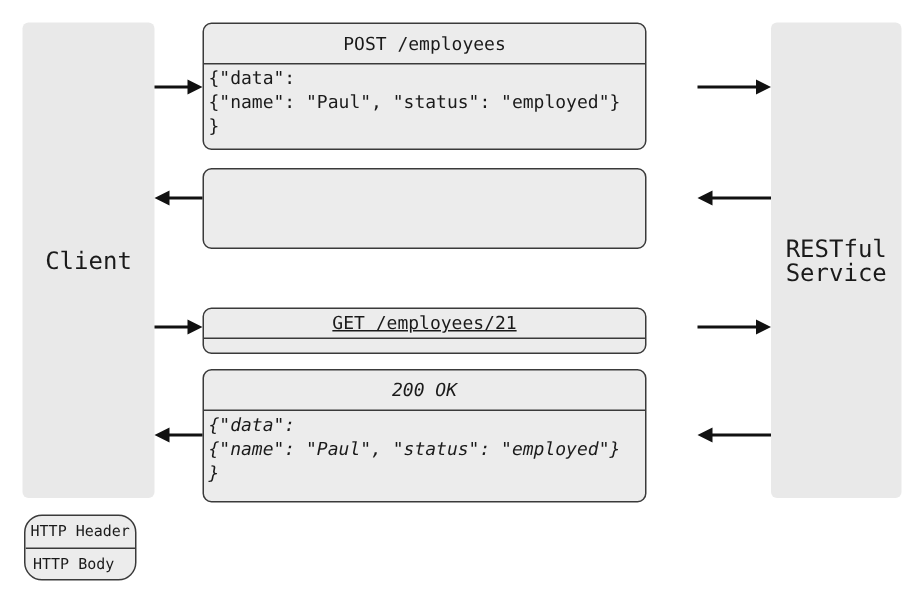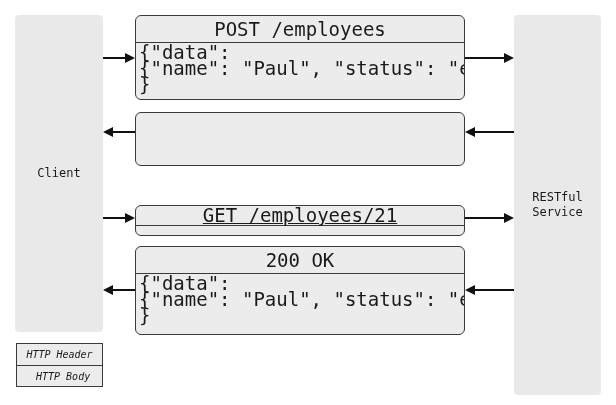--- a/index.html
+++ b/index.html
@@ -20,39 +20,39 @@
   
   .panel {
     position: absolute;
     background: var(--panel-fill, #e9e9e9);
     border-radius: 4px;
     display: flex;
     align-items: center;
     justify-content: center;
   }
   .panel-client  { left: 15px;  top: 15px; width: 88px; height: 317px; }
-  .panel-service { left: 514px; top: 15px; width: 87px; height: 380px; }
+  .panel-service { left: 514px; top: 15px; width: 87px; height: 317px; }
   .panel-label {
-    font-size: 12px;
+    font-size: 16px;
     line-height: 15.5px;
     white-space: pre-line;
     text-align: left;
   }
 
   
   .msg-box {
     position: absolute;
     left: 135px;
-    width: 330px;
+    width: 296px;
     box-sizing: border-box;
     background: var(--box-fill, #ececec);
     border: 1px solid var(--border, #3a3a3a);
     border-radius: 6px;
     overflow: hidden;
-    font-size: 19px;
+    font-size: 12px;
   }
   .msg-header {
     box-sizing: border-box;
     border-bottom: 1px solid var(--border, #3a3a3a);
     display: flex;
     align-items: center;
     justify-content: center;
   }
   .hdr-text {
     white-space: pre;
@@ -64,21 +64,21 @@
     display: block;
     white-space: pre;
     line-height: 15.8px;
   }
   .msg-post    { top: 15px;  height: 85px; }
   .msg-post    .msg-header { height: 27px; }
   .msg-created { top: 112px; height: 54px; }
   .msg-created .msg-header { height: 44px; }
   .msg-get     { top: 205px; height: 31px; text-decoration: underline; }
   .msg-get     .msg-header { height: 20px; }
-  .msg-ok      { top: 246px; height: 89px; }
+  .msg-ok      { top: 246px; height: 89px; font-style: italic; }
   .msg-ok      .msg-header { height: 27px; }
 
   
   .arrow { position: absolute; height: 11px; }
   .arrow .shaft {
     position: absolute;
     top: 5px;
     height: 1.5px;
     background: var(--line, #111111);
   }
@@ -99,43 +99,42 @@
   .row-1 { top: 52px; }
   .row-2 { top: 126px; }
   .row-3 { top: 212px; }
   .row-4 { top: 284px; }
 
   
   .legend {
     position: absolute;
     left: 16px;
     top: 343px;
-    width: 87px;
+    width: 75px;
     height: 44px;
     box-sizing: border-box;
     background: var(--box-fill, #ececec);
     border: 1px solid var(--border, #3a3a3a);
-    border-radius: 0;
+    border-radius: 12px;
     overflow: hidden;
     font-size: 10px;
-    font-style: italic;
   }
   .legend-header {
     box-sizing: border-box;
     height: 22px;
     border-bottom: 1px solid var(--border, #3a3a3a);
     display: flex;
     align-items: center;
     justify-content: center;
   }
   .legend-body {
     height: 21px;
     display: flex;
     align-items: center;
-    padding-left: 19px;
+    padding-left: 5px;
   }
 </style>
 </head>
 <body>
 
 <div class="canvas">
 
   <div class="panel panel-client">
     <span class="panel-label">Client</span>
   </div>

